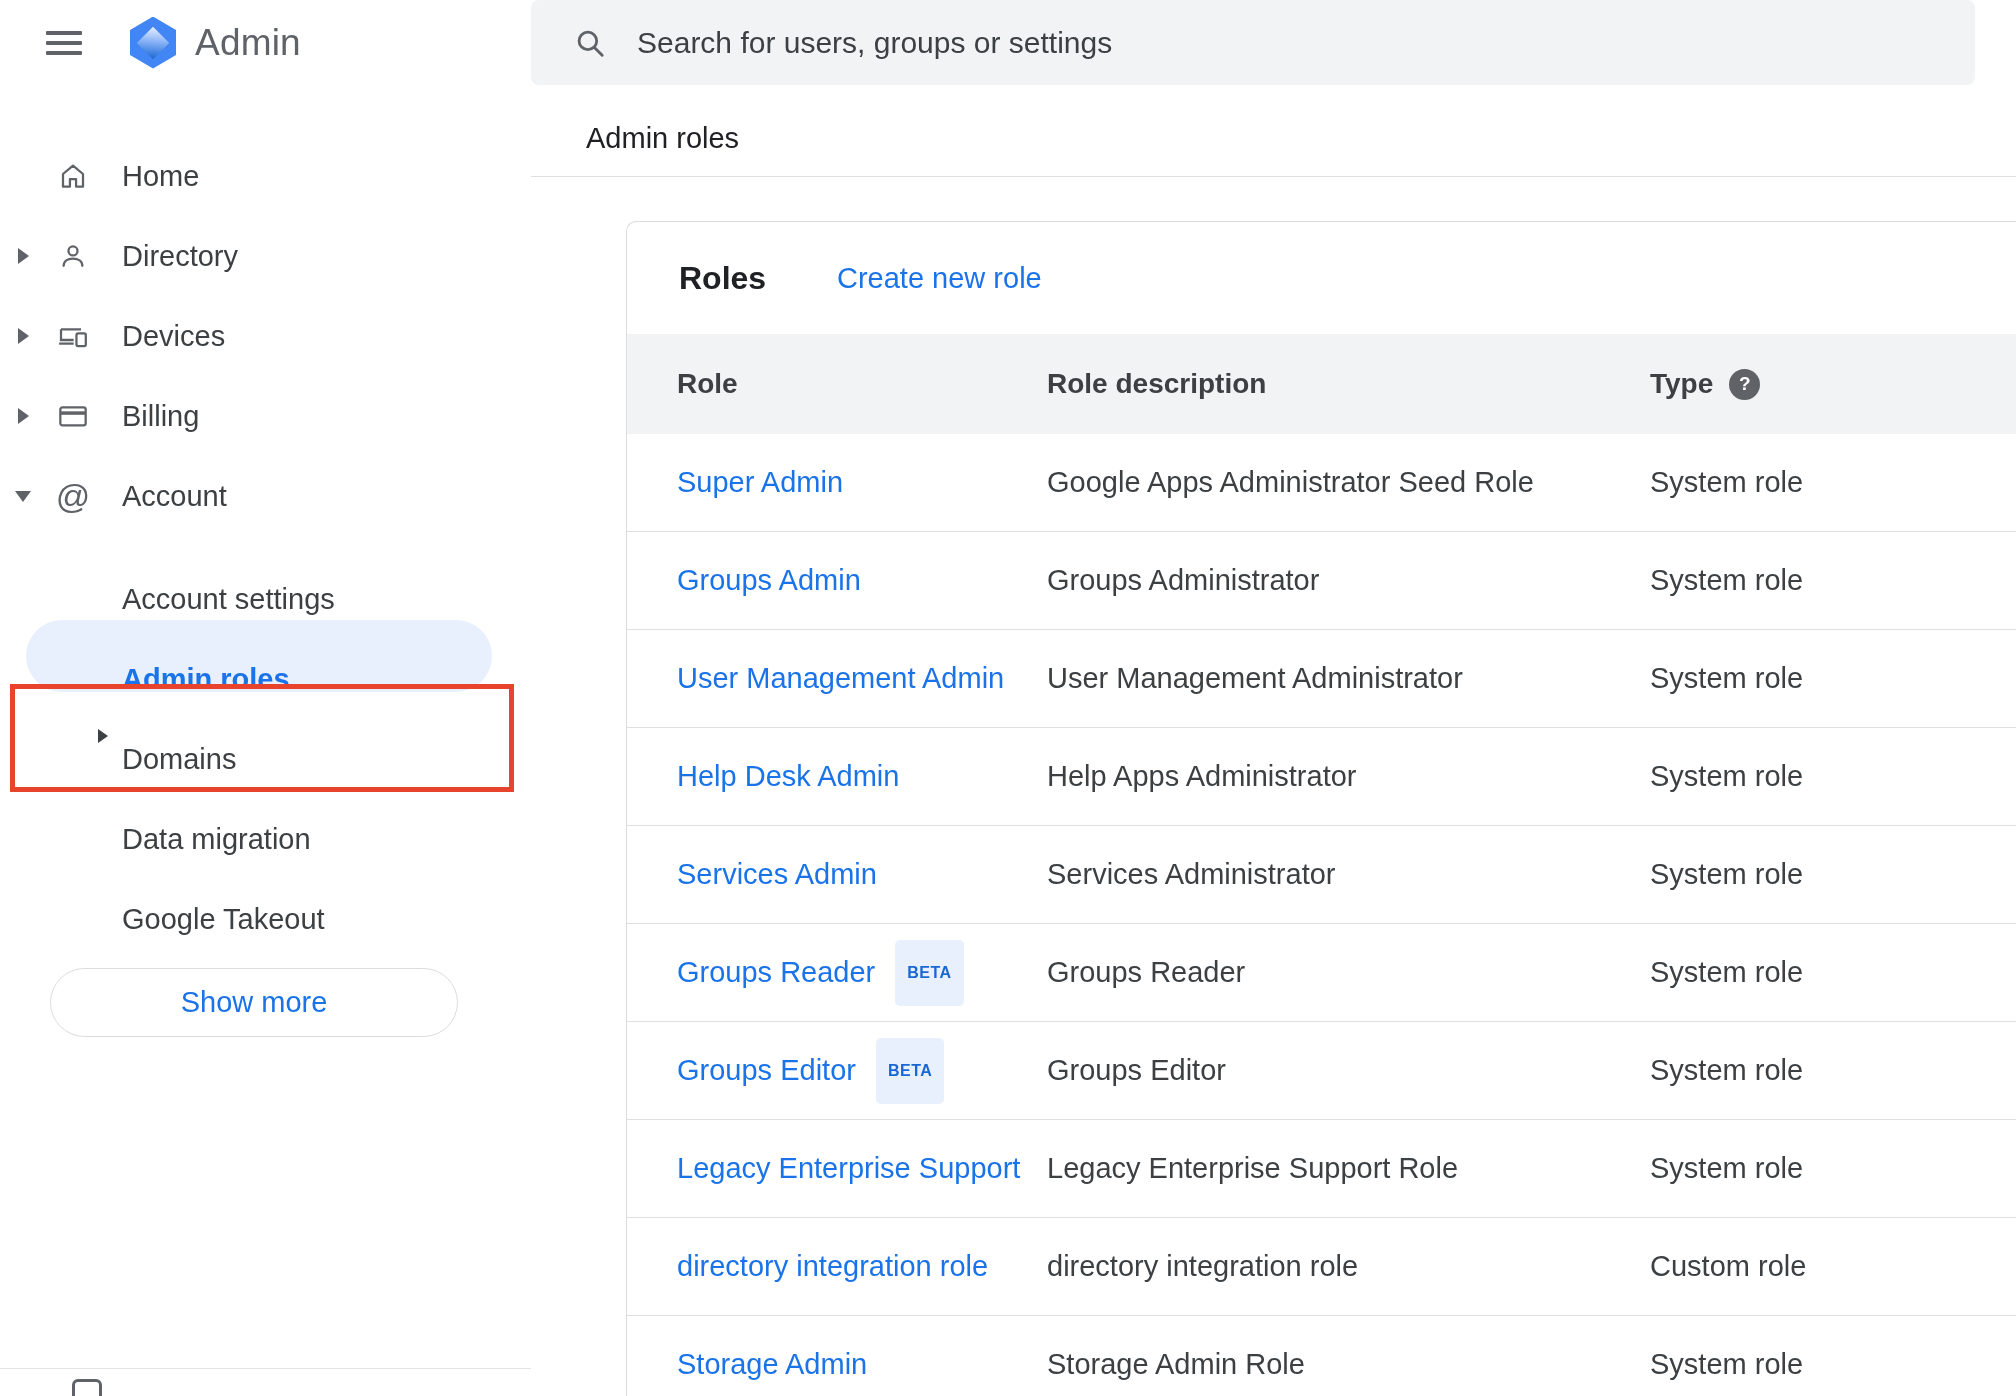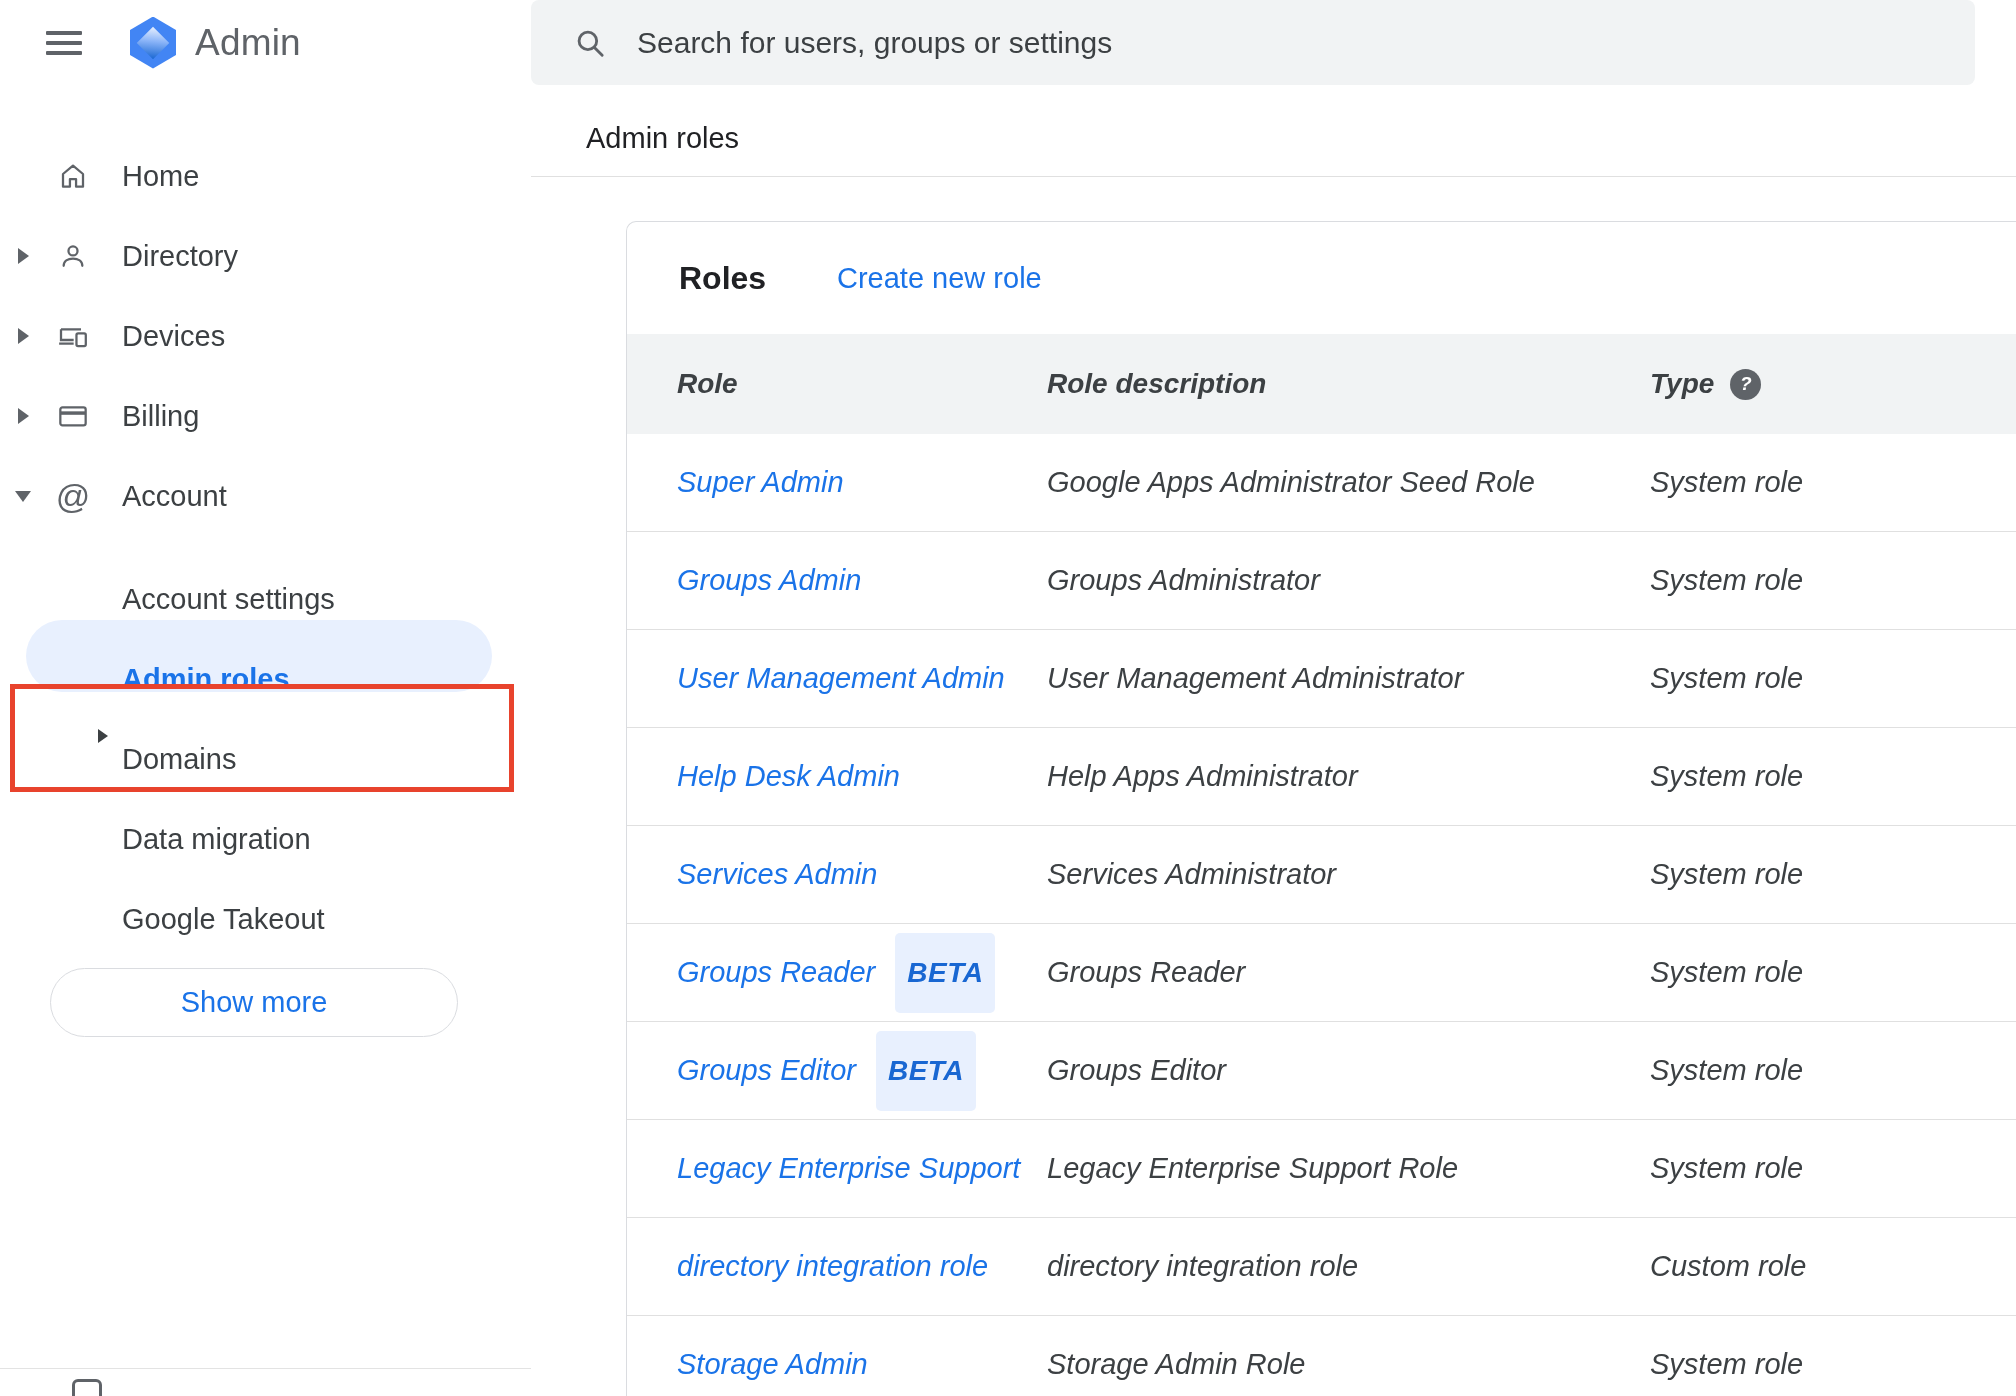--- a/index.html
+++ b/index.html
@@ -121,41 +121,41 @@
     position: absolute; left: 52px; top: 50%; transform: translateY(-50%);
     font-size: 32px; font-weight: bold; color: #202124;
   }
   .create-link {
     position: absolute; left: 210px; top: 50%; transform: translateY(-50%);
     font-size: 29px; color: #1a73e8; text-decoration: none; cursor: pointer;
   }
 
   .grid-cols {
     display: grid; grid-template-columns: 370px 603px 1fr;
-    padding-left: 50px; align-items: center; font-style: italic;
+    padding-left: 50px; align-items: center;
   }
   .table-header {
     height: 100px; background: #f1f3f4;
     font-size: 28px; font-weight: bold; color: #3c4043;
   }
   .type-head { display: flex; align-items: center; }
   .help-circle {
     width: 31px; height: 31px; border-radius: 50%; background: #5f6368;
     color: #fff; font-size: 19px; font-weight: bold;
     display: flex; align-items: center; justify-content: center;
     margin-left: 16px; cursor: pointer;
   }
 
   .table-row {
     height: 98px; border-bottom: 1px solid #e0e0e0; font-size: 29px;
   }
   .role-cell { display: flex; align-items: center; gap: 20px; }
   .role-link { color: #1a73e8; text-decoration: none; cursor: pointer; white-space: nowrap; }
   .beta-badge {
-    background: #e8f0fe; color: #1967d2; font-size: 28px; font-weight: bold;
+    background: #e8f0fe; color: #1967d2; font-size: 16px; font-weight: bold;
     letter-spacing: 0.5px; padding: 24px 12px; border-radius: 5px; flex: none;
   }
   .desc-cell, .type-cell { color: #3c4043; }
 </style>
 </head>
 <body>
 
 <div class="stage">
 
   <div class="sidebar">

